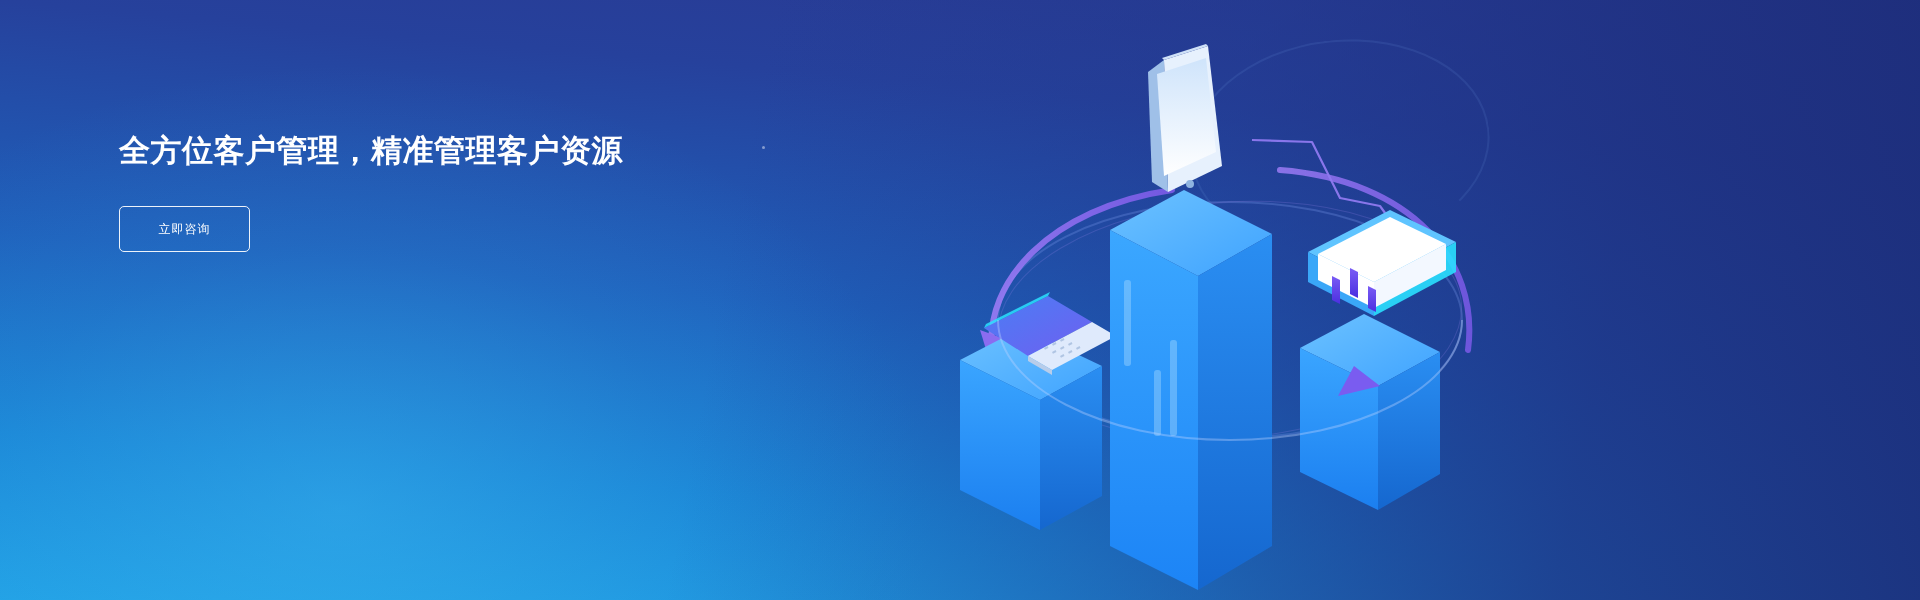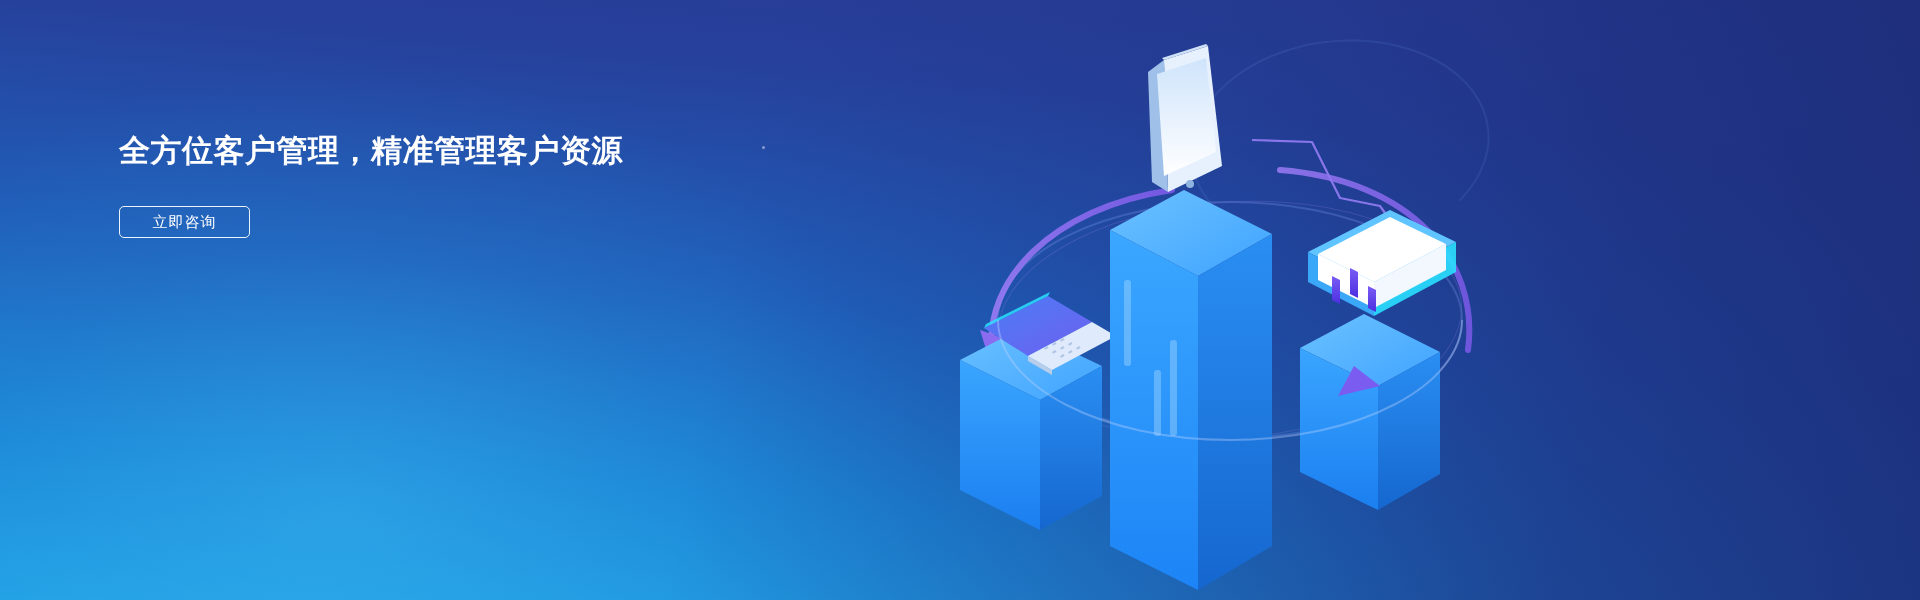--- a/index.html
+++ b/index.html
@@ -65,26 +65,26 @@
     font-size:15.5px;
     font-weight:400;
     color:#eaf2fb;
     line-height:1.62;
     width:480px;
   }
   .cta{
     display:inline-flex;
     align-items:center; justify-content:center;
     margin-top:37px;
-    width:131px; height:32px;
+    width:131px; height:46px;
     border:1.5px solid rgba(255,255,255,0.92);
     border-radius:5px;
     background:transparent;
     color:#ffffff;
-    font-size:15px;
+    font-size:12px;
     letter-spacing:1px;
     cursor:pointer;
     font-family:"Liberation Sans","DejaVu Sans",sans-serif;
   }
 
   
   .illus{
     position:absolute;
     left:940px; top:30px;
     width:560px; height:560px;

